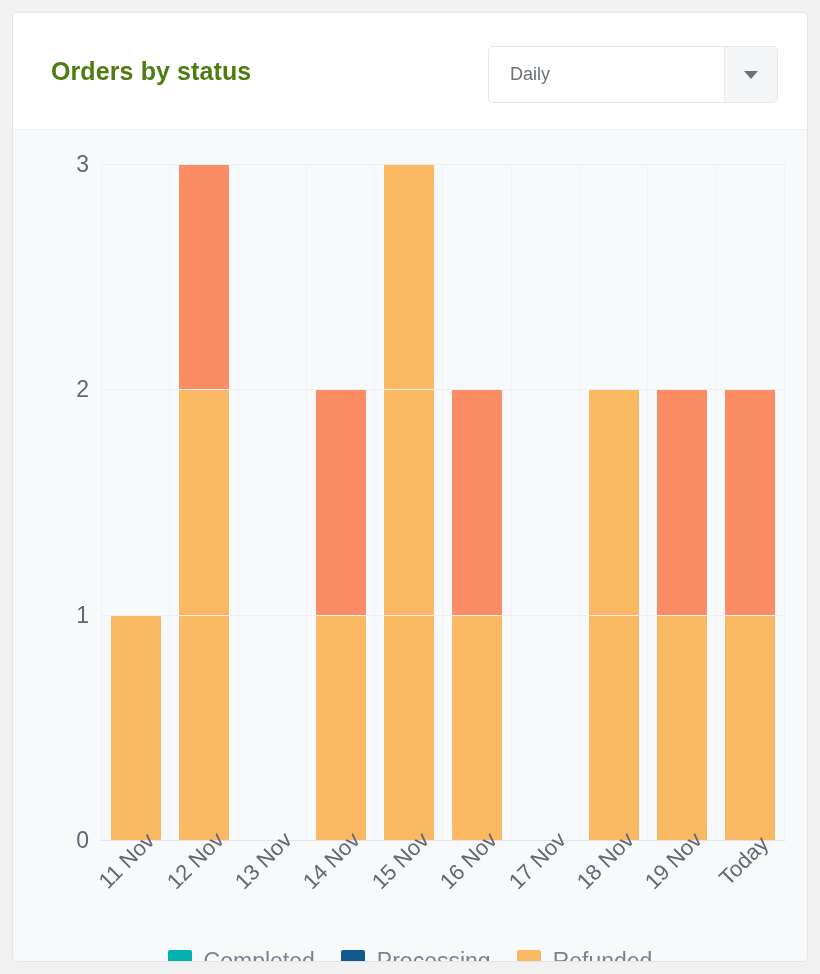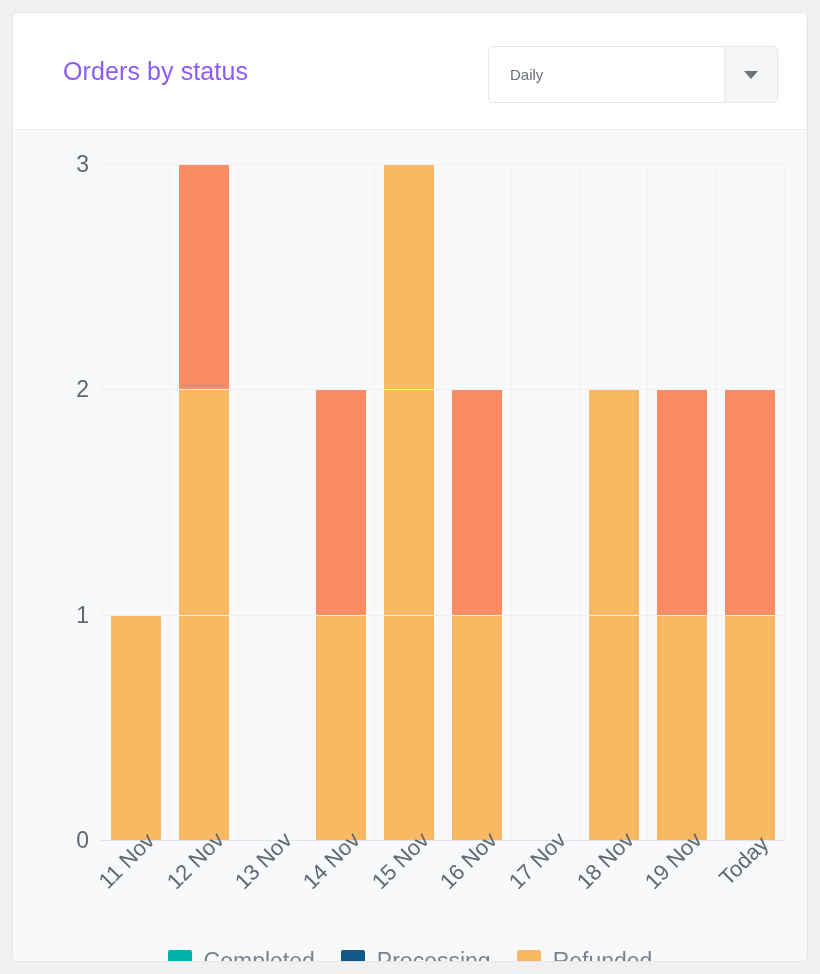--- a/index.html
+++ b/index.html
@@ -23,44 +23,45 @@
 
   
   .card-header {
     position: relative;
     height: 117px;
     background: #ffffff;
     border-bottom: 1px solid #eceef0;
   }
   .card-title {
     position: absolute;
-    left: 50px; top: 44px;
+    left: 38px; top: 44px;
     font-size: 25px;
-    color: #8b5cf6;
+    color: #4d7c0f;
     letter-spacing: .1px;
     white-space: nowrap;
+    font-weight: bold;
   }
 
   .period-select {
     position: absolute;
     right: 29px; top: 33px;
     width: 290px; height: 57px;
     background: #ffffff;
     border: 1px solid #e4e6e8;
     border-radius: 5px;
     display: flex;
     align-items: stretch;
     cursor: pointer;
   }
   .period-value {
     flex: 1;
     display: flex;
     align-items: center;
     padding-left: 21px;
-    font-size: 15px;
+    font-size: 18px;
     color: #6b7177;
     white-space: nowrap;
     overflow: hidden;
   }
   .period-arrow-btn {
     width: 53px;
     border-left: 1px solid #e9eaec;
     background: #f4f5f6;
     border-radius: 0 4px 4px 0;
     display: flex;

